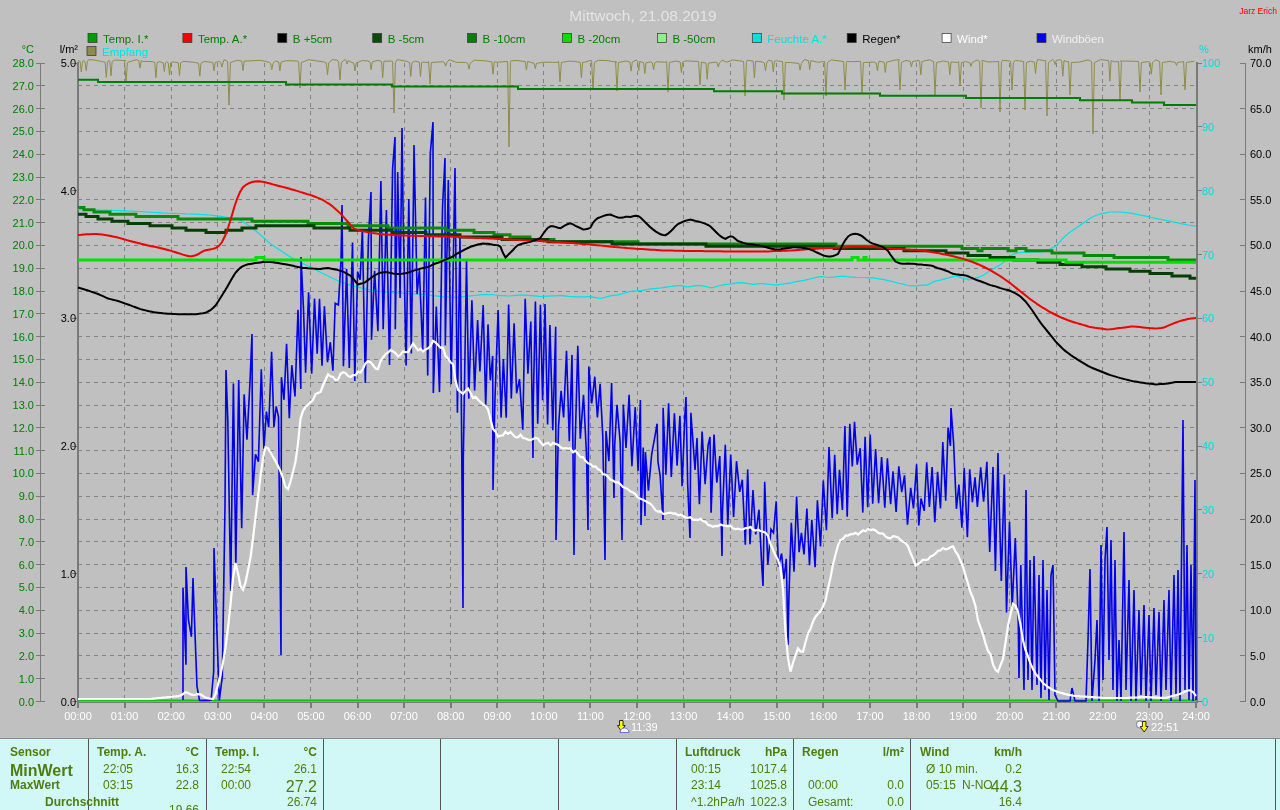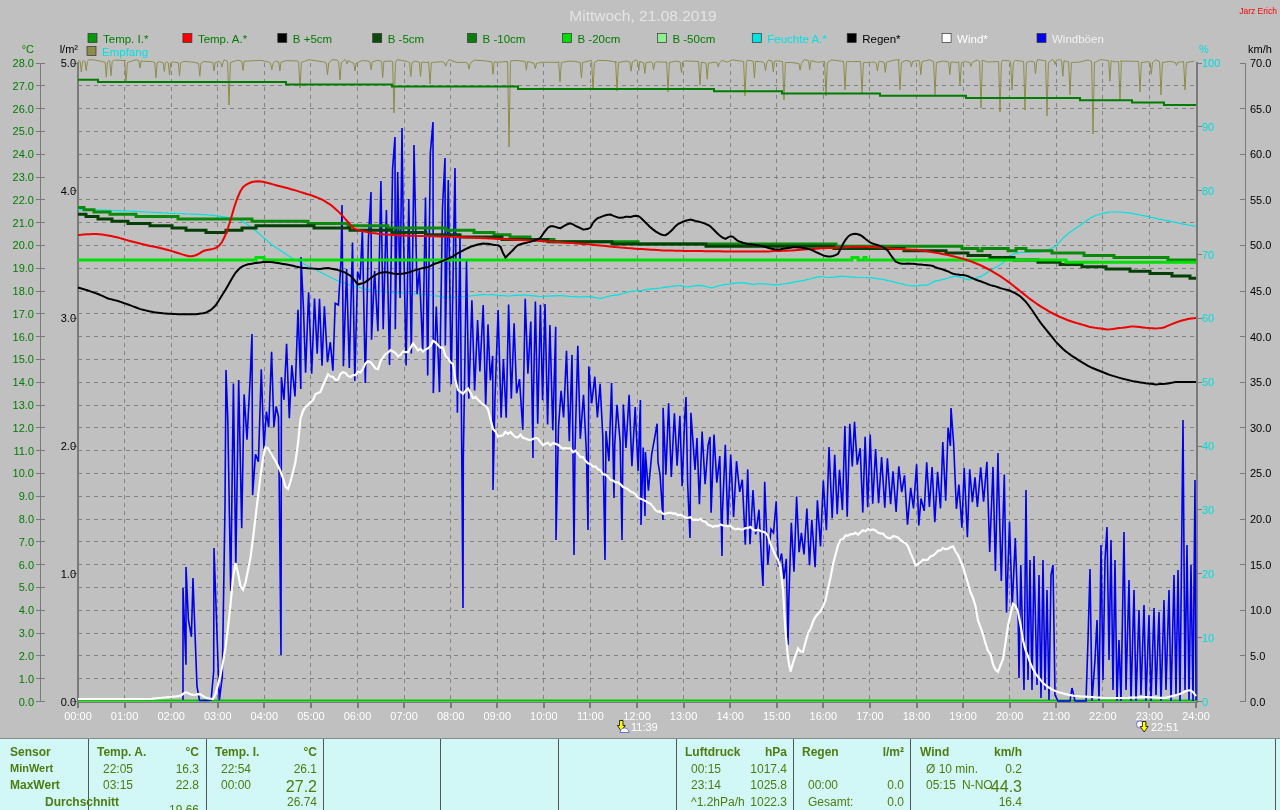--- a/index.html
+++ b/index.html
@@ -295,21 +295,21 @@
       <div style="position:absolute;left:88px;top:0;width:1px;height:72px;background:#555555;"></div>
       <div style="position:absolute;left:206px;top:0;width:1px;height:72px;background:#555555;"></div>
       <div style="position:absolute;left:323px;top:0;width:1px;height:72px;background:#555555;"></div>
       <div style="position:absolute;left:440px;top:0;width:1px;height:72px;background:#555555;"></div>
       <div style="position:absolute;left:558px;top:0;width:1px;height:72px;background:#555555;"></div>
       <div style="position:absolute;left:676px;top:0;width:1px;height:72px;background:#555555;"></div>
       <div style="position:absolute;left:793px;top:0;width:1px;height:72px;background:#555555;"></div>
       <div style="position:absolute;left:910px;top:0;width:1px;height:72px;background:#555555;"></div>
       <div style="position:absolute;left:1275px;top:0;width:1px;height:72px;background:#555555;"></div>
       <div style="position:absolute;left:10px;top:6.0px;font-size:12px;font-weight:bold;">Sensor</div>
-      <div style="position:absolute;left:10px;top:22.5px;font-size:11px;font-weight:bold;">MinWert</div>
+      <div style="position:absolute;left:10px;top:22.5px;font-size:16px;font-weight:bold;">MinWert</div>
       <div style="position:absolute;left:10px;top:39.0px;font-size:12px;font-weight:bold;">MaxWert</div>
       <div style="position:absolute;left:10px;top:55.5px;font-size:12px;font-weight:bold;margin-left:35px;">Durchschnitt</div>
       <div style="position:absolute;left:97px;top:6.0px;font-size:12px;font-weight:bold;">Temp. A.</div>
       <div style="position:absolute;left:119px;top:6.0px;width:80px;text-align:right;font-size:12px;font-weight:bold;">°C</div>
       <div style="position:absolute;left:103px;top:22.5px;font-size:12px;">22:05</div>
       <div style="position:absolute;left:119px;top:22.5px;width:80px;text-align:right;font-size:12px;">16.3</div>
       <div style="position:absolute;left:103px;top:39.0px;font-size:12px;">03:15</div>
       <div style="position:absolute;left:119px;top:39.0px;width:80px;text-align:right;font-size:12px;">22.8</div>
       <div style="position:absolute;left:119px;top:55.5px;width:80px;text-align:right;font-size:12px;margin-top:8px;">19.66</div>
       <div style="position:absolute;left:215px;top:6.0px;font-size:12px;font-weight:bold;">Temp. I.</div>

